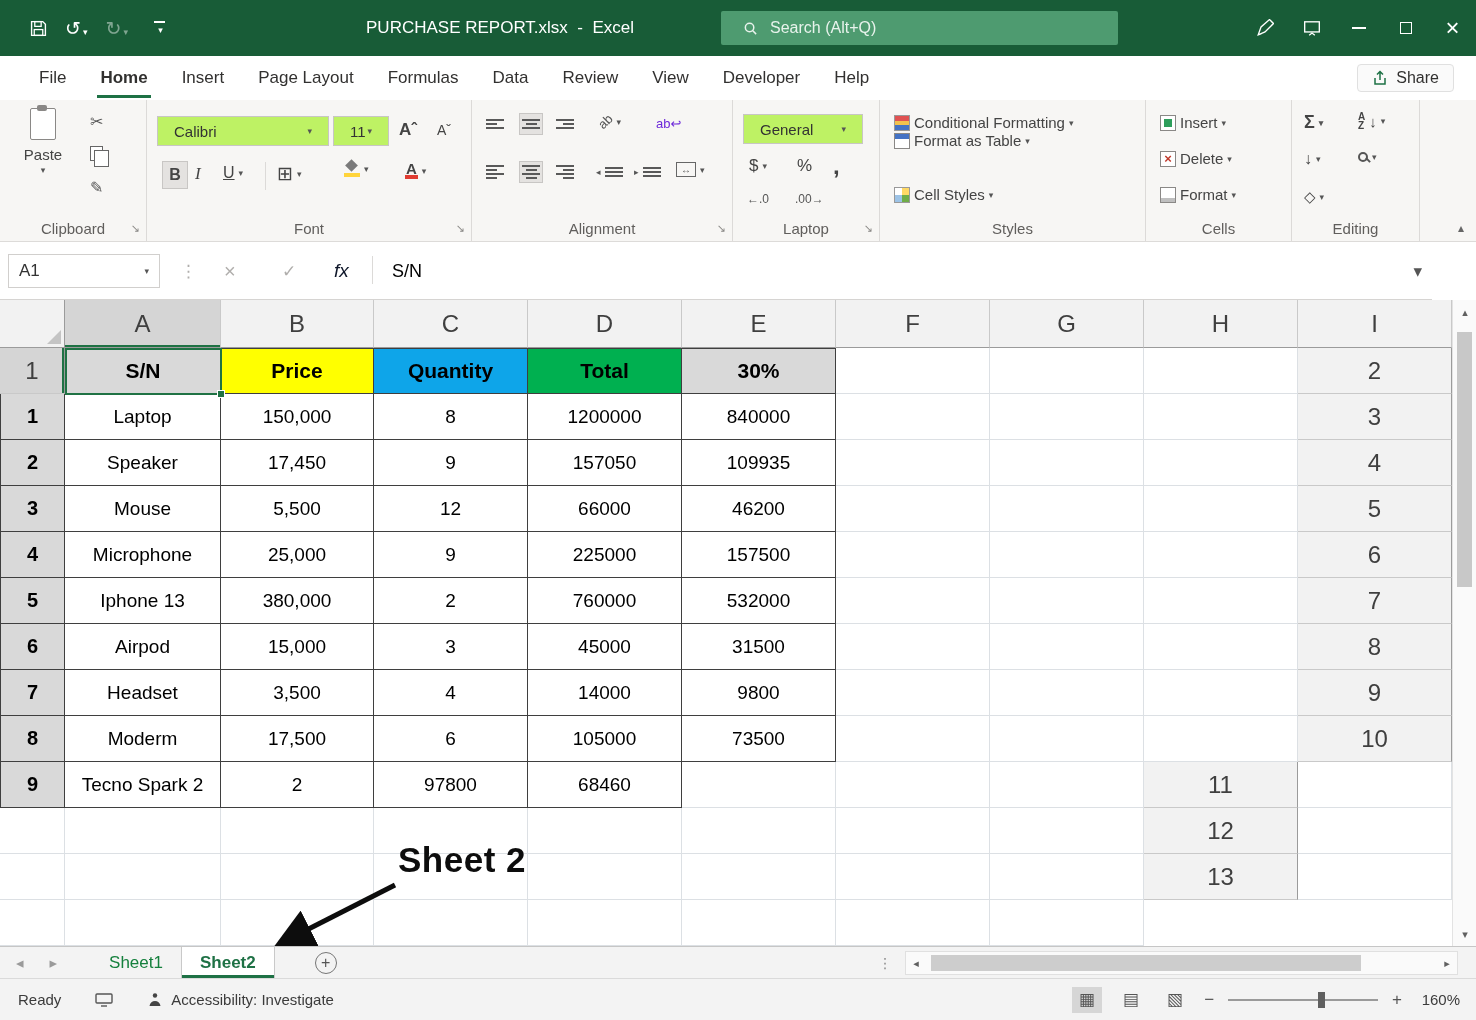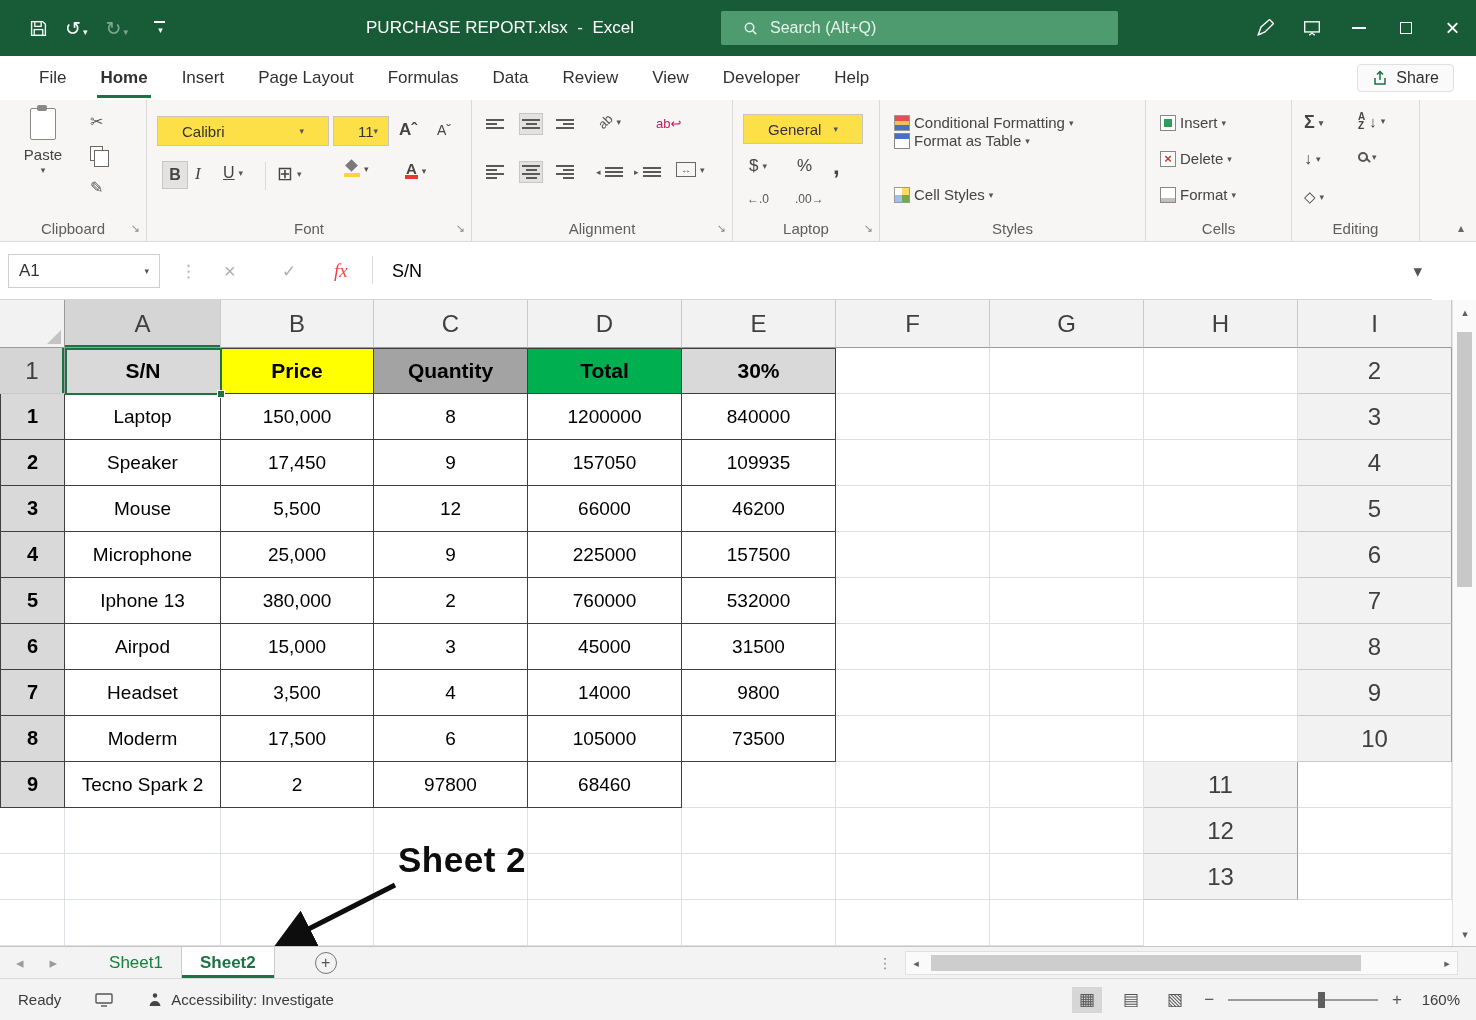--- a/index.html
+++ b/index.html
@@ -27,21 +27,21 @@
 .rtab.active{font-weight:700}
 .rtab.active::after{content:"";position:absolute;left:10px;right:10px;bottom:2px;height:3px;background:#1E7145}
 #sharebtn{position:absolute;right:22px;top:64px;display:flex;align-items:center;gap:8px;font-size:16px;color:#323130;border:1px solid #E0E0E0;border-radius:4px;padding:4px 14px;background:#FAFAFA;cursor:pointer}
 
 #ribbon{position:absolute;left:0;top:100px;width:1476px;height:142px;background:#F7F6F4;border-bottom:1px solid #DDDBD9}
 .rgroup{position:absolute;top:0;height:100%;border-right:1px solid #DCDAD8}
 .glabel{position:absolute;bottom:4px;left:0;right:0;text-align:center;font-size:15px;color:#605E5C}
 .launcher{position:absolute;bottom:6px;right:6px;font-size:11px;color:#8A8886;cursor:pointer}
 .rbtn{position:absolute;display:flex;align-items:center;gap:4px;color:#444;font-size:15px;cursor:pointer}
 .chev{font-size:9px;color:#555}
-.combo{position:absolute;height:30px;border:1px solid #C8C6C4;background:#fde047;display:flex;align-items:center;justify-content:space-between;padding:0 24px;font-size:15px;color:#333;cursor:pointer}
+.combo{position:absolute;height:30px;border:1px solid #C8C6C4;background:#bef264;display:flex;align-items:center;justify-content:space-between;padding:0 16px;font-size:15px;color:#333;cursor:pointer}
 .vdiv{position:absolute;width:1px;height:28px;background:#DCDAD8}
 .on{background:#E4E2E0;outline:1px solid #C8C6C4}
 .clipicon{width:26px;height:32px;border:1.5px solid #8A8886;background:#fff;border-radius:2px;position:relative}
 .clipicon::before{content:"";position:absolute;left:6px;top:-4px;width:10px;height:6px;background:#8A8886;border-radius:2px}
 .plabel{font-size:15px;color:#444;margin-top:4px}
 .copyicon{width:13px;height:15px;border:1.5px solid #666;background:#fff;position:relative}
 .copyicon::after{content:"";position:absolute;left:3px;top:3px;width:13px;height:15px;border:1.5px solid #666;background:#fff}
 .gicon{font-size:16px;color:#555;line-height:1}
 .bld{font-weight:800;font-size:16px}
 .itl{font-style:italic;font-family:"Liberation Serif",serif;font-size:17px}
@@ -65,21 +65,21 @@
 .mini.del::after{content:"×";color:#C0392B;font-size:13px;font-weight:700}
 .mini.fmt{background:linear-gradient(#fff 0 10px,#BFBFBF 10px)}
 .az{display:inline-flex;flex-direction:column;font-size:10px;line-height:9px;font-weight:700;color:#444}
 .mag{width:10px;height:10px;border:2px solid #555;border-radius:50%;position:relative;display:inline-block}
 .mag::after{content:"";position:absolute;width:6px;height:2px;background:#555;transform:rotate(45deg);right:-5px;bottom:-1px}
 .collapse{position:absolute;right:12px;bottom:6px;font-size:12px;color:#666;cursor:pointer}
 
 #formulabar{position:absolute;left:0;top:242px;width:1432px;height:58px;background:#fff;border-bottom:1px solid #D6D4D2}
 .namebox{position:absolute;left:8px;top:12px;width:152px;height:34px;border:1px solid #D1CFCD;display:flex;align-items:center;justify-content:space-between;padding:0 10px;font-size:17px;color:#333}
 .fbico{position:absolute;top:12px;height:34px;display:flex;align-items:center;font-size:17px;cursor:pointer}
-.fxit{font-style:italic;font-family:Liberation Serif, serif;font-size:19px;color:#ef4444}
+.fxit{font-style:italic;font-family:Liberation Sans, sans-serif;font-size:19px;color:#0f172a}
 .fmlval{position:absolute;left:392px;top:12px;height:34px;display:flex;align-items:center;font-size:18px;color:#000}
 
 #gridwrap{position:absolute;left:0;top:300px;width:1476px;height:646px}
 #grid{position:absolute;left:0;top:0;display:grid;grid-template-columns:65px 156px 153px 154px 154px 154px 154px 154px 154px 154px;grid-template-rows:48px repeat(13,46px);background:#fff}
 .corner{background:#F2F2F2;border-right:1px solid #9B9B9B;border-bottom:1px solid #9B9B9B;position:relative;cursor:pointer}
 .corner::after{content:"";position:absolute;right:3px;bottom:3px;border-left:14px solid transparent;border-bottom:14px solid #C4C4C4}
 .ch,.rh{display:flex;align-items:center;justify-content:center;font-size:24px;color:#3F3F3F;background:#F2F2F2;cursor:pointer}
 .ch{border-right:1px solid #C9C9C9;border-bottom:1px solid #9B9B9B}
 .rh{border-right:1px solid #9B9B9B;border-bottom:1px solid #C9C9C9}
 .ch.hl{background:#D5D5D5;box-shadow:inset 0 -2px 0 #1F7244}
@@ -274,21 +274,21 @@
         <span class="licon r">
           <i class="f"></i>
           <i class="s"></i>
           <i class="f"></i>
         </span>
       </div>
     <div class="rbtn" style="left:126px;top:14px">
         <span class="rot">ab</span>
         <span class="chev">▾</span>
       </div>
-    <div class="rbtn" style="left:184px;top:16px;font-size:13px;color:#be185d">
+    <div class="rbtn" style="left:184px;top:16px;font-size:13px;color:#6d28d9">
         <span>ab↩</span>
       </div>
     <div class="rbtn" style="left:14px;top:64px">
         <span class="licon l">
           <i class="f"></i>
           <i class="s"></i>
           <i class="f"></i>
           <i class="s"></i>
         </span>
       </div>
@@ -452,21 +452,21 @@
       <div class="ch">C</div>
       <div class="ch">D</div>
       <div class="ch">E</div>
       <div class="ch">F</div>
       <div class="ch">G</div>
       <div class="ch">H</div>
       <div class="ch">I</div>
       <div class="rh hl">1</div>
       <div class="cell tbl hdr bt bl" style="background: rgb(217, 217, 217);">S/N</div>
       <div class="cell tbl hdr bt" style="background: rgb(255, 255, 0);">Price</div>
-      <div class="cell tbl hdr bt" style="background: #a3a3a3;">Quantity</div>
+      <div class="cell tbl hdr bt" style="background: #0ea5e9;">Quantity</div>
       <div class="cell tbl hdr bt" style="background: rgb(0, 176, 80);">Total</div>
       <div class="cell tbl hdr bt" style="background: rgb(217, 217, 217);">30%</div>
       <div class="cell"></div>
       <div class="cell"></div>
       <div class="cell"></div>
       <div class="rh">2</div>
       <div class="cell tbl cola bl">1</div>
       <div class="cell tbl">Laptop</div>
       <div class="cell tbl">150,000</div>
       <div class="cell tbl">8</div>

